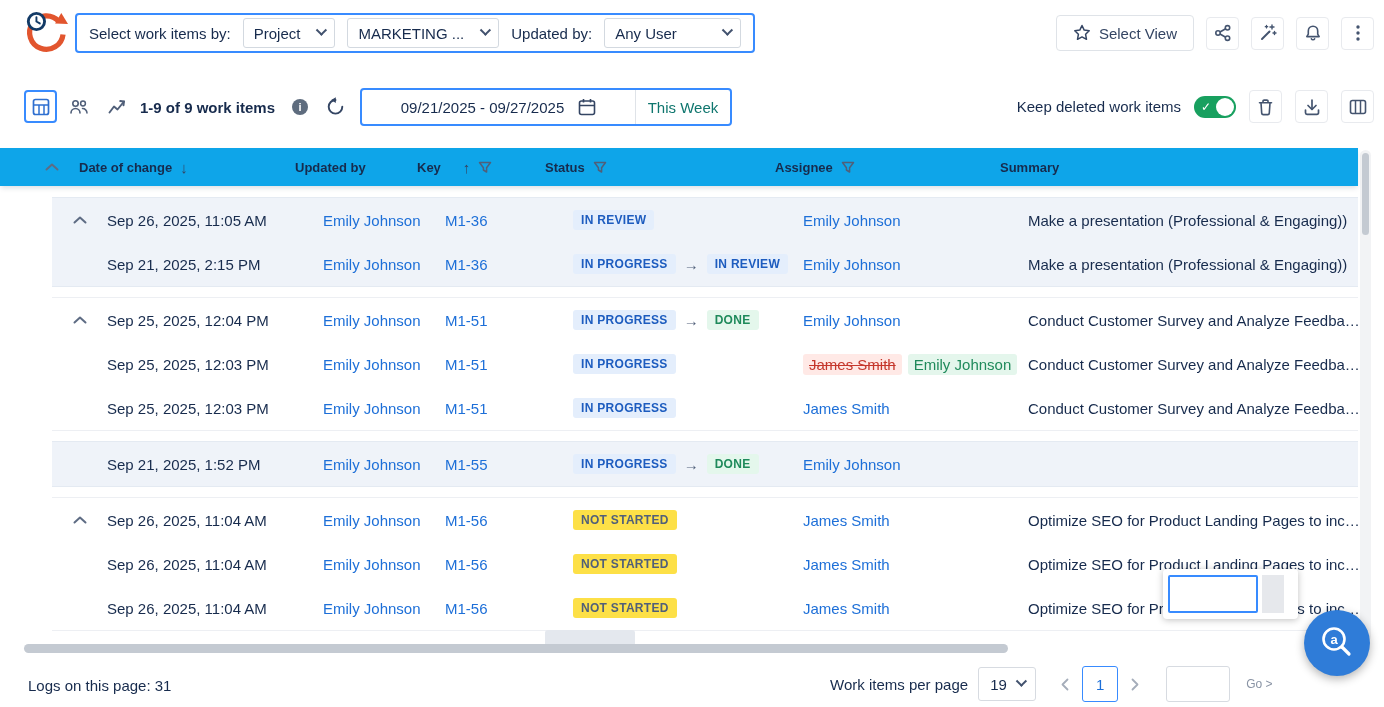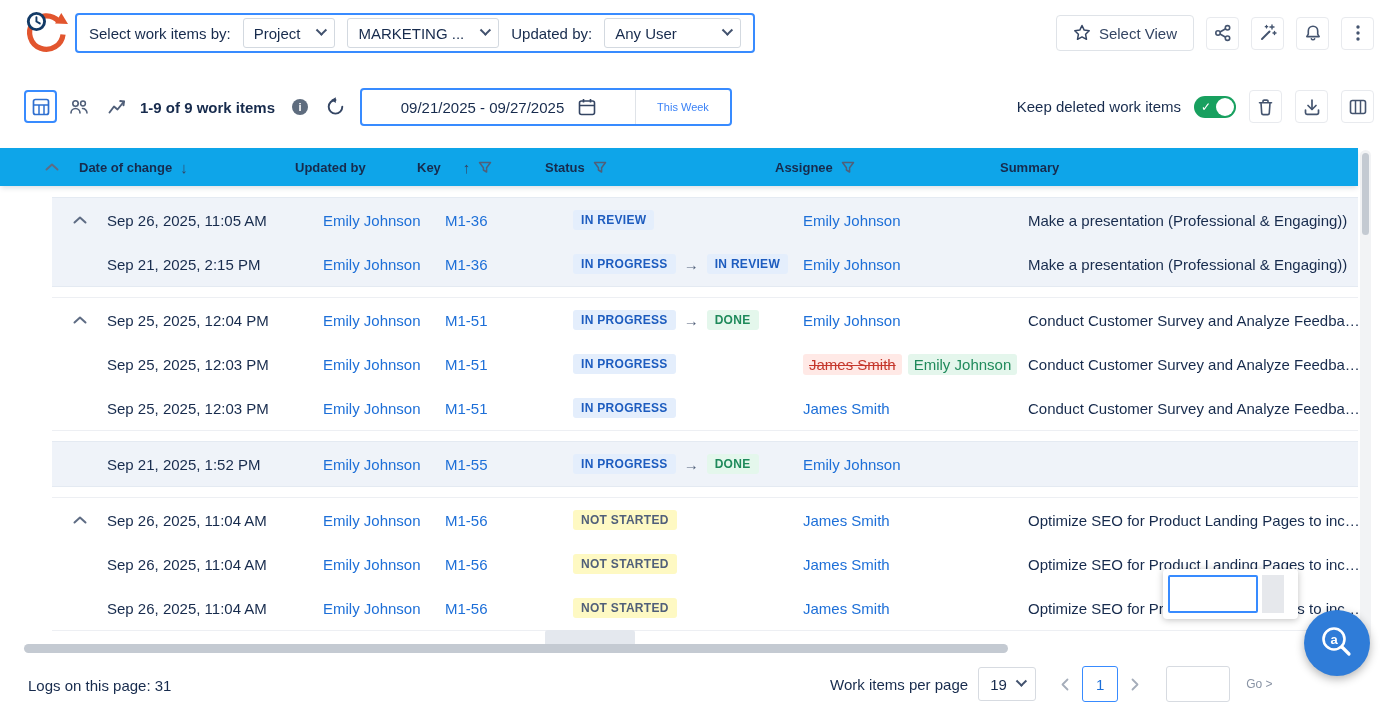--- a/index.html
+++ b/index.html
@@ -22,21 +22,21 @@
   
   .view-btns { position:absolute; left:24px; top:90px; display:flex; gap:5px; }
   .vbtn { width:33px; height:33px; display:flex; align-items:center; justify-content:center; color:#505f79; border-radius:4px; background:#fff; }
   .vbtn.active { border:2px solid #388bff; color:#2e6fd0; }
   .count { position:absolute; left:140px; top:89px; height:36px; display:flex; align-items:center; font-weight:bold; font-size:15px; color:#172b4d; }
   .info-circle { position:absolute; left:292px; top:99px; width:16px; height:16px; border-radius:50%; background:#5e6c7e; color:#fff; font-size:11px; font-weight:bold; display:flex; align-items:center; justify-content:center; }
   .refresh { position:absolute; left:326px; top:97px; color:#344563; }
   .date-box { position:absolute; left:360px; top:88px; width:372px; height:38px; border:2px solid #388bff; border-radius:4px; display:flex; align-items:stretch; background:#fff; }
   .date-left { flex:1; display:flex; align-items:center; justify-content:center; gap:14px; font-size:15px; color:#172b4d; }
   .vdiv { width:1px; background:#dfe3e8; }
-  .preset { width:94px; display:flex; align-items:center; justify-content:center; font-size:11px; color:#3b82f6; }
+  .preset { width:94px; display:flex; align-items:center; justify-content:center; font-size:15px; color:#0f766e; }
   .toolbar-right { position:absolute; right:10px; top:90px; display:flex; align-items:center; gap:13px; }
   .toggle { width:42px; height:22px; border-radius:11px; background:#18a05f; position:relative; flex:none; }
   .toggle .check { position:absolute; left:7px; top:3px; color:#fff; font-size:12px; line-height:16px; }
   .toggle .knob { position:absolute; right:2px; top:2px; width:18px; height:18px; border-radius:50%; background:#fff; }
 
   
   .thead { position:absolute; left:0; top:148px; width:1358px; height:38px; background:#0ea5e9; z-index:2;
            display:grid; grid-template-columns:55px 216px 122px 128px 230px 225px minmax(0,1fr);
            padding-left:24px; align-items:center; box-shadow:0 3px 5px -1px rgba(23,43,77,.15); }
   .hcell { display:flex; align-items:center; gap:8px; font-size:13px; font-weight:bold; color:#172b4d; }
@@ -47,21 +47,21 @@
   .tbody { padding-top:11px;margin-left:28px; }
   .tgroup { margin:0 0 10px 24px; width:1334px; background:#fff; border-top:1px solid #edeff3; border-bottom:1px solid #edeff3; }
   .tgroup.shaded { background:#eff3f9; border-color:#e4eaf2; }
   .trow { display:grid; grid-template-columns:55px 216px 122px 128px 230px 225px minmax(0,1fr); align-items:center; height:44px; }
   .cell { font-size:15px; color:#172b4d; display:flex; align-items:center; min-width:0; }
   .c-chev2 { justify-content:center; }
   .link { color:#1d6fd8; }
   .badge { display:inline-block; padding:3px 8px; border-radius:3px; font-size:12px; font-weight:bold; letter-spacing:.3px; white-space:nowrap; }
   .b-blue { background:#e4eefc; color:#1d5cbf; }
   .b-green { background:#e4f7ec; color:#1f8a5b; }
-  .b-gray { background:#fef9c3; color:#505f79; }
+  .b-gray { background:#fde047; color:#505f79; }
   .arrow { color:#505f79; font-size:15px; margin:0 8px; }
   .c-status { gap:0; }
   .a-old { color:#c5372c; background:#ffe9e6; text-decoration:line-through; padding:2px 6px; border-radius:3px; margin-right:6px; white-space:nowrap; }
   .a-new { color:#1f8a5b; background:#e4f6ec; padding:2px 6px; border-radius:3px; white-space:nowrap; }
   .c-summary { white-space:nowrap; overflow:hidden; padding-right:10px; }
 
   .partial-badge { position:absolute; left:545px; top:630px; width:90px; height:15px; background:#e4e8ee; border-radius:3px 3px 0 0; }
   .vscroll { position:absolute; left:1360px; top:150px; width:11px; height:492px; background:#f2f3f5; border-radius:6px; }
   .vthumb { position:absolute; left:2px; top:3px; width:7px; height:82px; background:#c4cad2; border-radius:4px; }
   .hscroll { position:absolute; left:24px; top:644px; width:984px; height:9px; background:#c4cad2; border-radius:5px; }

